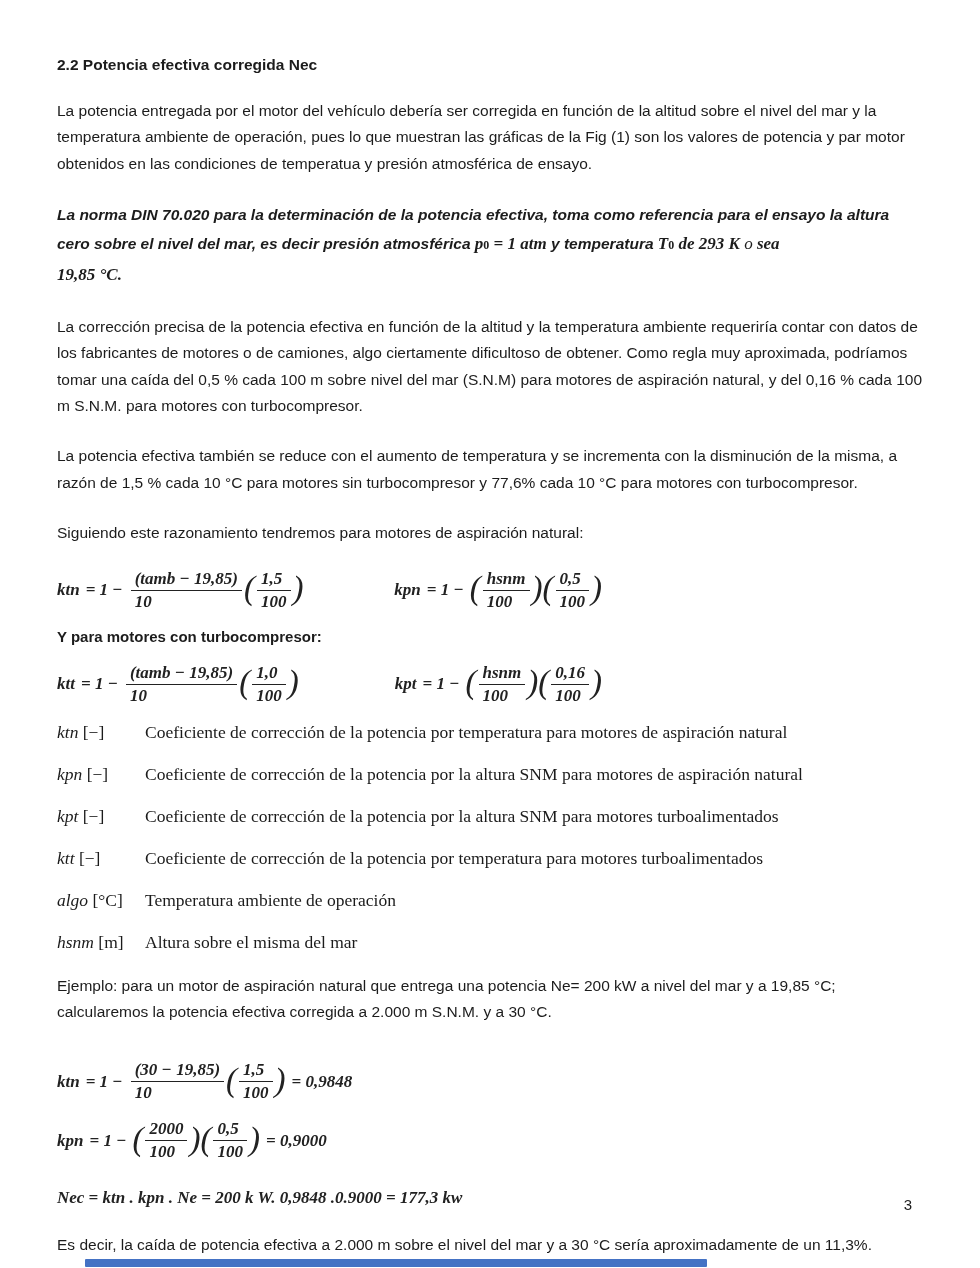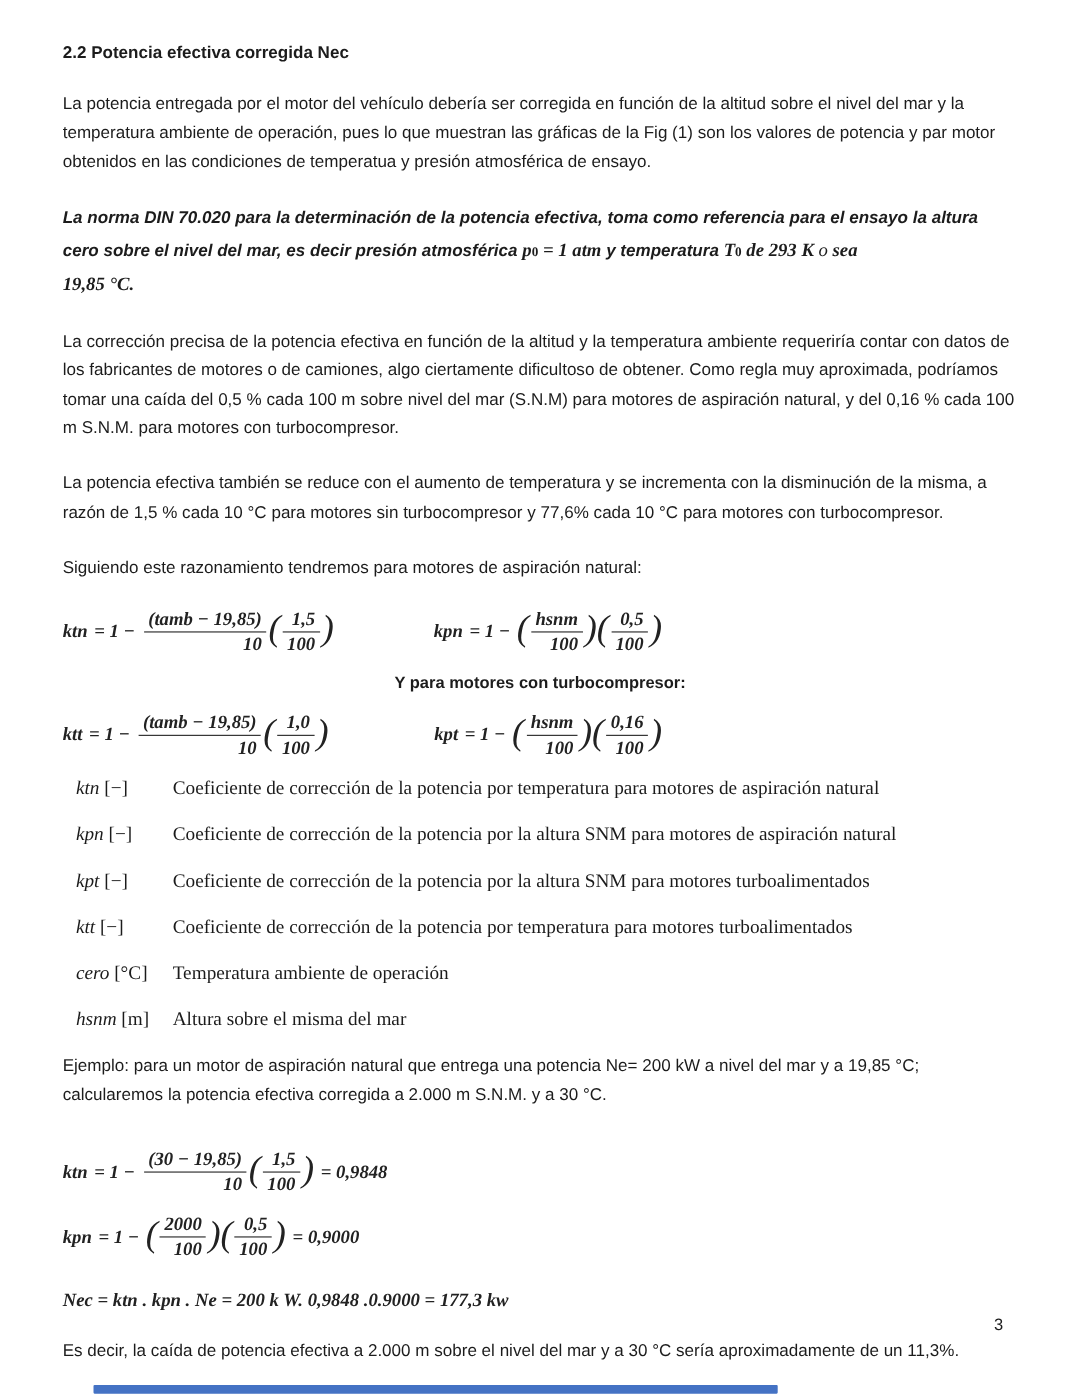--- a/index.html
+++ b/index.html
@@ -1,20 +1,20 @@
 <!DOCTYPE html>
 <html><head>
 <meta charset="utf-8">
 <style>
   html,body{margin:0;padding:0;background:#ffffff;}
   .page{
     position:relative;
     width:980px;height:1268px;
     box-sizing:border-box;
-    padding:40px 55px 0 57px;
+    padding:56px 55px 0 57px;
     background:#ffffff;
     font-family:"Liberation Sans",sans-serif;
     font-size:15.5px;
     color:#1c1c1c;
     overflow:hidden;
   }
   .heading{font-weight:bold;margin:0 0 24px 0;font-size:15.5px;}
   .para{margin:0 0 24px 0;line-height:1.7;}
   .din{font-weight:bold;font-style:italic;line-height:1.8;}
   .mathseg{font-family:"Liberation Serif","DejaVu Serif",serif;font-size:17px;}
@@ -23,30 +23,30 @@
   .lead{margin:8px 0 22px 0;line-height:1.7;}
 
   
   .formula-row{display:flex;align-items:center;margin:0 0 18px 0;width:545px;justify-content:space-between;}
   .formula{
     font-family:"Liberation Serif","DejaVu Serif",serif;
     font-style:italic;font-weight:700;font-size:17px;color:#222;
     display:flex;align-items:center;white-space:nowrap;
   }
   .formula .gap{width:6px;display:inline-block;}
-  .frac{display:inline-flex;flex-direction:column;text-align:right;vertical-align:middle;margin:0 2px;}
+  .frac{display:inline-flex;flex-direction:column;text-align:left;vertical-align:middle;margin:0 2px;}
   .frac .num{display:block;padding:0 4px 1px 4px;border-bottom:1.6px solid #222;}
   .frac .den{display:block;padding:1px 4px 0 4px;}
   .paren{font-size:33px;font-weight:400;line-height:0.9;display:inline-block;transform:translateY(-1px);}
   .res{margin-left:6px;}
-  .turbo-note{margin:0 0 18px 0;font-weight:bold;font-size:15px;text-align:center;}
+  .turbo-note{margin:0 0 18px 0;font-weight:bold;font-size:15px;}
   .formula-block{margin:10px 0 16px 0;}
 
   
-  .defs{margin:14px 0 20px 12px;}
+  .defs{margin:14px 0 20px 0;}
   .def-row{
     display:flex;align-items:baseline;
     font-family:"Liberation Serif","DejaVu Serif",serif;
     font-size:17.5px;color:#1b1b1b;margin-bottom:21px;
   }
   .def-sym{font-style:italic;min-width:88px;}
   .def-sym .unit{font-style:normal;}
   .def-text{}
 
   .nec-line{
@@ -168,21 +168,21 @@
     </div>
     <div class="def-row">
       <span class="def-sym"><span>kpt</span> <span class="unit">[−]</span></span>
       <span class="def-text">Coeficiente de corrección de la potencia por la altura SNM para motores turboalimentados</span>
     </div>
     <div class="def-row">
       <span class="def-sym"><span>ktt</span> <span class="unit">[−]</span></span>
       <span class="def-text">Coeficiente de corrección de la potencia por temperatura para motores turboalimentados</span>
     </div>
     <div class="def-row">
-      <span class="def-sym"><span>cero</span> <span class="unit">[°C]</span></span>
+      <span class="def-sym"><span>algo</span> <span class="unit">[°C]</span></span>
       <span class="def-text">Temperatura ambiente de operación</span>
     </div>
     <div class="def-row" style="margin-bottom:10px;">
       <span class="def-sym"><span>hsnm</span> <span class="unit">[m]</span></span>
       <span class="def-text">Altura sobre el misma del mar</span>
     </div>
   </div>
 
   <p class="para" style="margin-bottom:35px;">Ejemplo: para un motor de aspiración natural que entrega una potencia Ne= 200 kW a nivel del mar y a 19,85 °C; calcularemos la potencia efectiva corregida a 2.000 m S.N.M. y a 30 °C.</p>
 

